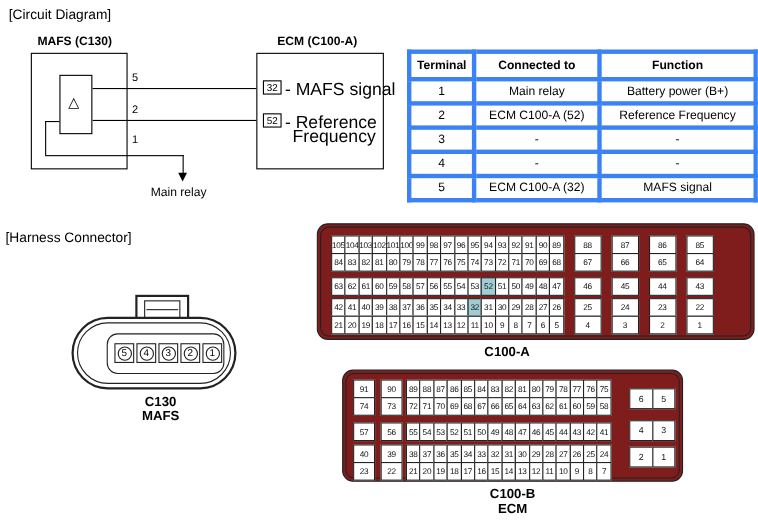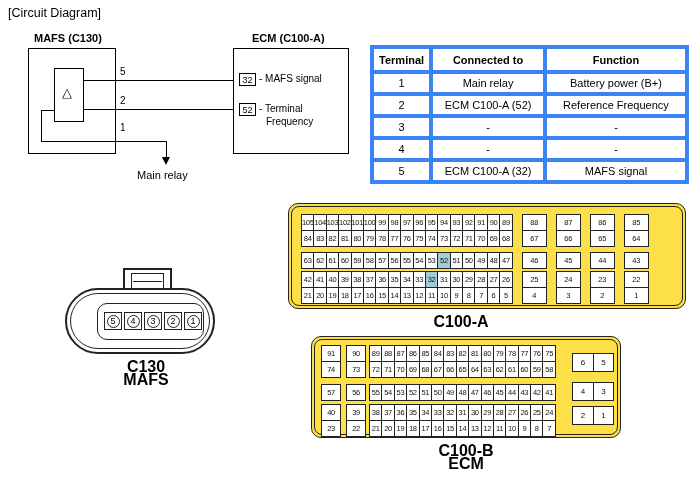--- a/index.html
+++ b/index.html
@@ -10,21 +10,21 @@
   .box{position:absolute;border:1.2px solid #000;box-sizing:border-box;background:#fff;}
   .tri{position:absolute;font-size:13px;line-height:13px;}
   .hline{position:absolute;height:1.2px;background:#000;}
   .vline{position:absolute;width:1.2px;background:#000;}
   .arrow{position:absolute;width:0;height:0;border-left:4px solid transparent;
          border-right:4px solid transparent;border-top:8px solid #000;}
   .wlabel{position:absolute;font-size:10px;white-space:nowrap;}
   .wlabel2{position:absolute;font-size:11px;white-space:nowrap;}
   .pinbox{position:absolute;width:17px;height:13px;border:1px solid #000;font-size:9px;
           display:flex;align-items:center;justify-content:center;box-sizing:border-box;background:#fff;}
-  .pintext{position:absolute;font-size:10px;white-space:nowrap;}
+  .pintext{position:absolute;font-size:16px;white-space:nowrap;}
 
   
   #conn-table{position:absolute;left:370px;top:45px;border-collapse:collapse;table-layout:fixed;}
   #conn-table th,#conn-table td{border:4px solid #3b82f6;font-size:11px;text-align:center;
           padding:0;overflow:hidden;white-space:nowrap;}
   #conn-table th{font-weight:bold;height:21px;}
   #conn-table td{height:18px;font-weight:normal;}
 
   
   .stad-outer{position:absolute;left:65px;top:288px;width:150px;height:66px;border:2px solid #222;
@@ -36,24 +36,24 @@
   .tab-outer{position:absolute;left:123px;top:268px;width:49px;height:26px;border:2px solid #222;
           background:#fff;z-index:0;box-sizing:border-box;}
   .tab-inner{position:absolute;left:131px;top:273px;width:33px;height:21px;border:1.5px solid #222;
           background:#fff;z-index:0;box-sizing:border-box;}
   .tab-line{position:absolute;left:133px;top:281px;width:29px;height:0;border-top:1.5px solid #222;z-index:0;}
   .harness-pins{position:absolute;left:104px;top:312px;display:flex;z-index:4;}
   .hpin{width:18px;height:18px;border:1.5px solid #222;margin-right:2px;box-sizing:border-box;
           display:flex;align-items:center;justify-content:center;background:#fff;}
   .hcirc{width:13px;height:13px;border:1.2px solid #222;border-radius:50%;box-sizing:border-box;
           display:flex;align-items:center;justify-content:center;font-size:9px;}
-  .clabel{position:absolute;font-weight:bold;font-size:16px;text-align:center;width:100px;}
+  .clabel{position:absolute;font-weight:bold;font-size:12px;text-align:center;width:100px;}
 
   
-  .conn{position:absolute;border:1.6px solid #222;border-radius:10px;background:#fde047;box-sizing:border-box;text-decoration:underline;}
+  .conn{position:absolute;border:1.6px solid #222;border-radius:10px;background:#7f1d1d;box-sizing:border-box;text-decoration:underline;}
   .conn-inner{position:absolute;left:2px;top:2px;right:2px;bottom:2px;border:1px solid #222;
           border-radius:8px;}
   .pins{position:absolute;}
   .pin-row{display:flex;}
   .pin-row + .pin-row{margin-top:-1px;}
   .pin-row.gap5{margin-top:5px;} .pin-row.gap2{margin-top:2px;}
   .pin-row.gap6{margin-top:6px;} .pin-row.gap3{margin-top:3px;}
   .cell{box-sizing:border-box;flex:0 0 auto;width:13.4px;height:17px;border:1px solid #222;
         margin-left:-1px;display:flex;align-items:center;justify-content:center;
         font-size:7.5px;letter-spacing:-0.3px;background:#fff;color:#111;}
@@ -65,20 +65,21 @@
   .pair{position:absolute;left:260px;display:flex;}
   .cell.pcell{width:21.5px;height:19px;font-size:8px;margin-left:-1px;}
   .pair .pcell:first-child{margin-left:0;}
 </style>
 </head>
 <body>
 
 <div class="page">
 
   <div class="sec-title" style="left:8px;top:6px">[Circuit Diagram]</div>
+  <div class="sec-title" style="left:5px;top:209px">[Harness Connector]</div>
 
   <div class="blabel" style="left:34px;top:32px">MAFS (C130)</div>
   <div class="blabel" style="left:252px;top:32px">ECM (C100-A)</div>
   <div class="box" style="left:28px;top:48px;width:88px;height:106px"></div>
   <div class="box" style="left:233px;top:48px;width:116px;height:106px"></div>
 
   <div class="hline" style="left:84px;top:80px;width:149px"></div>
   <div class="hline" style="left:84px;top:109px;width:149px"></div>
   <div class="hline" style="left:41px;top:110px;width:14px"></div>
   <div class="vline" style="left:41px;top:110px;height:31px"></div>
@@ -90,21 +91,21 @@
   <div class="tri" style="left:62px;top:86px">△</div>
 
   <div class="wlabel" style="left:120px;top:66px">5</div>
   <div class="wlabel" style="left:120px;top:95px">2</div>
   <div class="wlabel" style="left:120px;top:122px">1</div>
   <div class="wlabel2" style="left:137px;top:169px">Main relay</div>
 
   <div class="pinbox" style="left:239px;top:73px">32</div>
   <div class="pintext" style="left:259px;top:73px">- MAFS signal</div>
   <div class="pinbox" style="left:239px;top:103px">52</div>
-  <div class="pintext" style="left:259px;top:103px">- Terminal</div>
+  <div class="pintext" style="left:259px;top:103px">- Reference</div>
   <div class="pintext" style="left:266px;top:116px">Frequency</div>
 
   <table id="conn-table">
       <thead>
         <tr>
           <th style="width: 57px;">Terminal</th>
           <th style="width: 114px;">Connected to</th>
           <th style="width: 144px;">Function</th>
         </tr>
       </thead>

